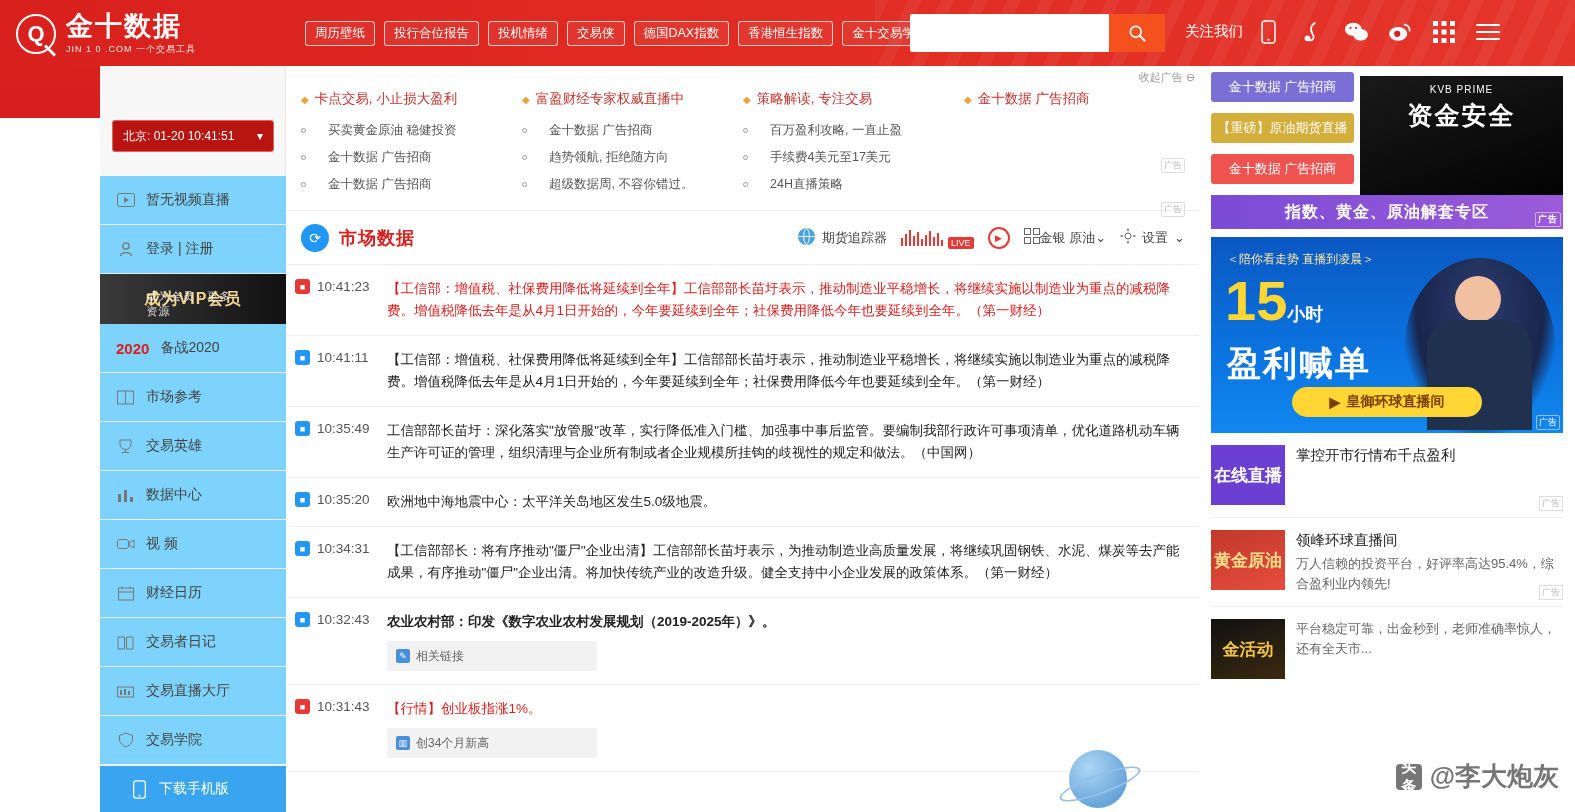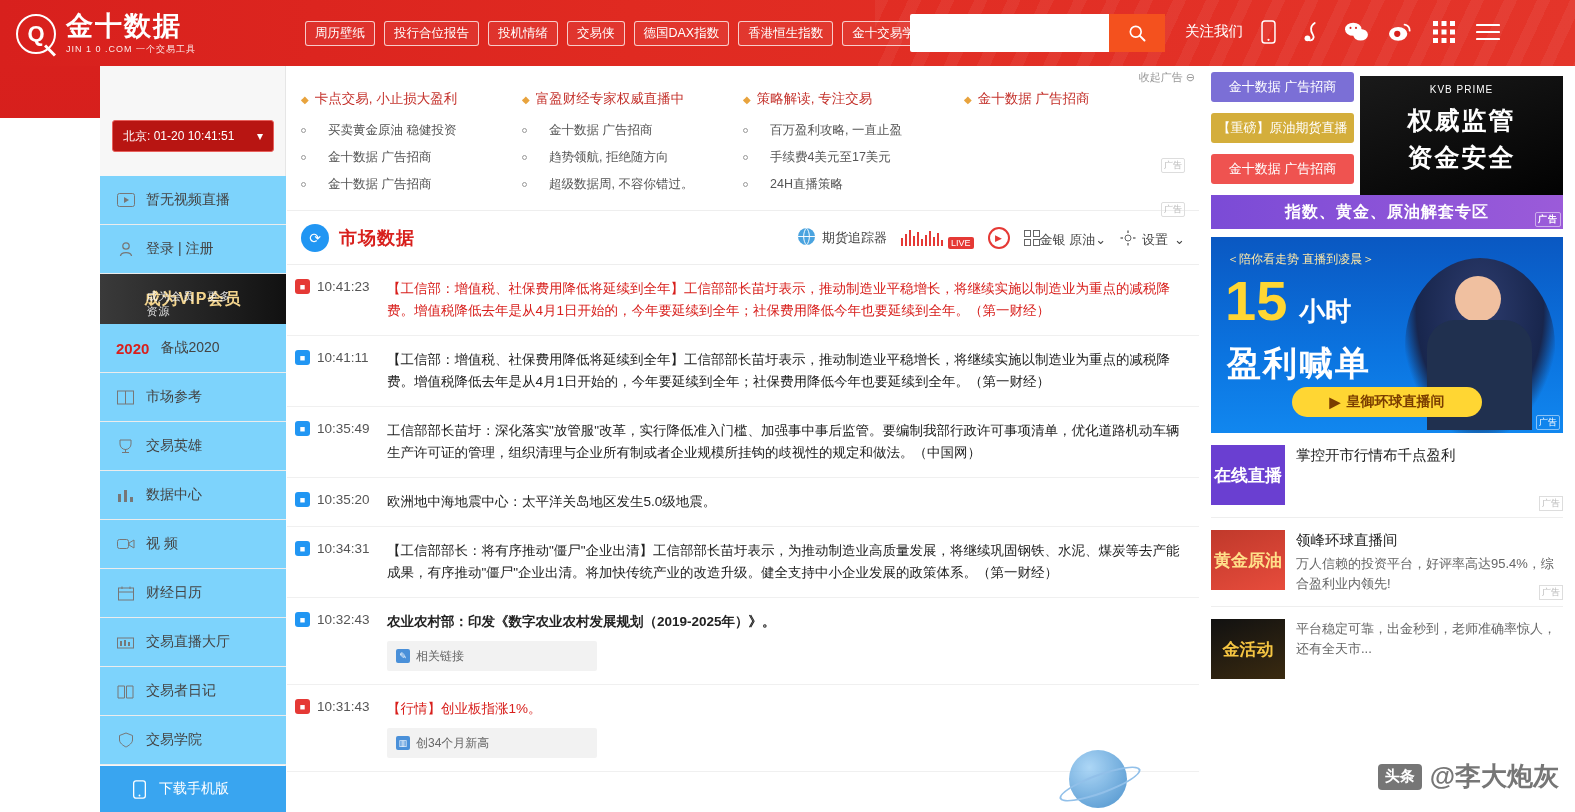--- a/index.html
+++ b/index.html
@@ -114,21 +114,21 @@
   .ad-badge{
     position:absolute; font-size:9px; color:#bbb; border:1px solid #ddd; padding:0 2px; border-radius:2px;
   }
   
   .mk-head{ height:54px; display:flex; align-items:center; padding:0 14px; border-bottom:1px solid #eee; gap:10px;}
   .mk-circle{
     width:28px;height:28px;border-radius:50%;background:#2196f3;color:#fff;
     display:flex;align-items:center;justify-content:center;font-size:14px;
   }
   .mk-title{ font-size:18px; font-weight:bold; color:#d8201d; letter-spacing:1px;}
-  .mk-tools{ margin-left:auto; display:flex; align-items:flex-end; gap:14px; font-size:13px; color:#444;}
+  .mk-tools{ margin-left:auto; display:flex; align-items:center; gap:14px; font-size:13px; color:#444;}
   .live-chip{ background:#e53935;color:#fff;font-size:9px;padding:1px 3px;border-radius:2px;}
   .play-circle{width:22px;height:22px;border-radius:50%;border:2px solid #e53935;color:#e53935;display:flex;align-items:center;justify-content:center;font-size:9px;}
   
   .news{ height:560px; overflow:hidden;}
   .news-row{ display:flex; border-bottom:1px solid #f0f0f0; padding:13px 14px 13px 8px;}
   .news-time{ width:92px; flex:none; display:flex; gap:7px; align-items:flex-start; color:#555; font-size:13.5px; padding-top:1px;}
   .sq{ width:15px;height:15px;border-radius:3px; display:flex;align-items:center;justify-content:center;color:#fff;font-size:9px; flex:none;}
   .sq.red{ background:#e53935;}
   .sq.blue{ background:#2196f3;}
   .news-body{ flex:1; font-size:13.5px; line-height:22px;}
@@ -155,21 +155,21 @@
     margin-top:4px; height:34px; background:linear-gradient(90deg,#7b4bd6,#9b5bd9);
     color:#fff; font-size:16px; font-weight:bold; display:flex;align-items:center;justify-content:center;
     letter-spacing:1px; position:relative;
   }
   .r-hero{
     margin-top:8px; height:196px; background:linear-gradient(180deg,#0a58c2,#0b74e0 60%,#1187ef);
     position:relative; overflow:hidden; color:#fff;
   }
   .hero-top{ position:absolute; left:16px; top:14px; font-size:12px; color:#ffe9a8;}
   .hero-15{ position:absolute; left:14px; top:36px; font-size:56px; font-weight:bold; color:#ffd633; line-height:1;}
-  .hero-15 small{ font-size:26px; color:#fff; margin-left:12px;}
+  .hero-15 small{ font-size:18px; color:#fff; margin-left:0;}
   .hero-sub{ position:absolute; left:16px; top:104px; font-size:34px; font-weight:bold; color:#fff; letter-spacing:2px;}
   .hero-btn{
     position:absolute; left:50%; transform:translateX(-50%); bottom:16px; width:190px; height:30px;
     background:#ffd633; color:#7a3d00; font-size:14px; font-weight:bold; border-radius:15px;
     display:flex;align-items:center;justify-content:center; gap:6px;
   }
   .hero-person{
     position:absolute; right:8px; bottom:0; width:150px; height:175px;
     background:radial-gradient(ellipse at 50% 30%, #2d3c6e 0%, #18264d 60%, rgba(11,116,224,0) 75%);
     border-radius:50% 50% 0 0;
@@ -186,21 +186,21 @@
   .r-thumb.gold{ background:linear-gradient(160deg,#c0392b,#e74c3c); color:#ffe08a;}
   .r-thumb.gold2{ background:linear-gradient(160deg,#111,#3a2a10); color:#f5c542;}
   .r-ctext{ flex:1; font-size:13px; line-height:20px; color:#666;}
   .r-ctitle{ font-size:14.5px; color:#222; margin-bottom:4px;}
   .r-ad{ position:absolute; right:0; bottom:6px; font-size:9px; color:#bbb; border:1px solid #ddd; padding:0 2px;}
   
   .wm{
     position:absolute; right:16px; bottom:18px; font-size:26px; font-weight:bold; color:#6f6f6f; opacity:.95;
     display:flex; align-items:center; gap:8px;
   }
-  .wm-ic{ width:44px;height:26px;background:#6f6f6f;color:#fff;border-radius:4px;font-size:15px;display:flex;align-items:center;justify-content:center;text-align:center;}
+  .wm-ic{ width:26px;height:26px;background:#6f6f6f;color:#fff;border-radius:4px;font-size:15px;display:flex;align-items:center;justify-content:center;text-align:center;}
   .planet{
     position:absolute; right:72px; bottom:4px; width:58px;height:58px; border-radius:50%;
     background:radial-gradient(circle at 35% 30%, #9fd0f5, #2d7fc4);
     opacity:.85;
   }
   .planet:after{
     content:""; position:absolute; left:-12px; top:24px; width:82px;height:16px;border:2px solid #7fb6e6;border-radius:50%;
     transform:rotate(-20deg);
   }
 </style>
@@ -383,38 +383,38 @@
             <line x1="4" y1="0.5" x2="4" y2="3" stroke="#777"></line>
             <line x1="12" y1="0.5" x2="12" y2="3" stroke="#777"></line>
           </svg>
       </span>
       <span>财经日历</span>
     </div>
 
     <div class="sb-item">
       <span class="sb-icon">
         <svg width="17" height="15" viewBox="0 0 17 15">
+            <path d="M1 2 h6.5 v12 H1z M9.5 2 H16 v12 H9.5z" fill="none" stroke="#777"></path>
+          </svg>
+      </span>
+      <span>交易者日记</span>
+    </div>
+
+    <div class="sb-item">
+      <span class="sb-icon">
+        <svg width="17" height="15" viewBox="0 0 17 15">
             <rect x="0.5" y="3" width="16" height="10" fill="none" stroke="#777"></rect>
             <g fill="#777">
               <rect x="3" y="6" width="2" height="5"></rect>
               <rect x="7" y="5" width="2" height="6"></rect>
               <rect x="11" y="7" width="2" height="4"></rect>
             </g>
           </svg>
       </span>
       <span>交易直播大厅</span>
-    </div>
-
-    <div class="sb-item">
-      <span class="sb-icon">
-        <svg width="17" height="15" viewBox="0 0 17 15">
-            <path d="M1 2 h6.5 v12 H1z M9.5 2 H16 v12 H9.5z" fill="none" stroke="#777"></path>
-          </svg>
-      </span>
-      <span>交易者日记</span>
     </div>
 
     <div class="sb-item">
       <span class="sb-icon">
         <svg width="16" height="16" viewBox="0 0 16 16">
             <path d="M8 1 L14.5 3.5 V8 C14.5 12 8 15 8 15 C8 15 1.5 12 1.5 8 V3.5z" fill="none" stroke="#777"></path>
           </svg>
       </span>
       <span>交易学院</span>
     </div>
@@ -646,21 +646,20 @@
 </div>
 
 <div class="right">
 
   <div class="r-btn" style="background:#7b6fd6;">金十数据 广告招商</div>
   <div class="r-btn" style="background:#d4ae3b;">【重磅】原油期货直播</div>
   <div class="r-btn" style="background:#ef5350;">金十数据 广告招商</div>
 
   <div class="r-kvb">
     <div class="kvb-top">KVB PRIME</div>
-    <div class="kvb-big">权威监管</div>
     <div class="kvb-big2">资金安全</div>
   </div>
 
   <div class="r-purple">
     <span>指数、黄金、原油解套专区</span>
     <span class="ad-badge" style="right:2px;bottom:2px;border-color:rgba(255,255,255,.5);color:#fff;">广告</span>
   </div>
 
   <div class="r-hero">
     <div class="hero-top">＜陪你看走势 直播到凌晨＞</div>

